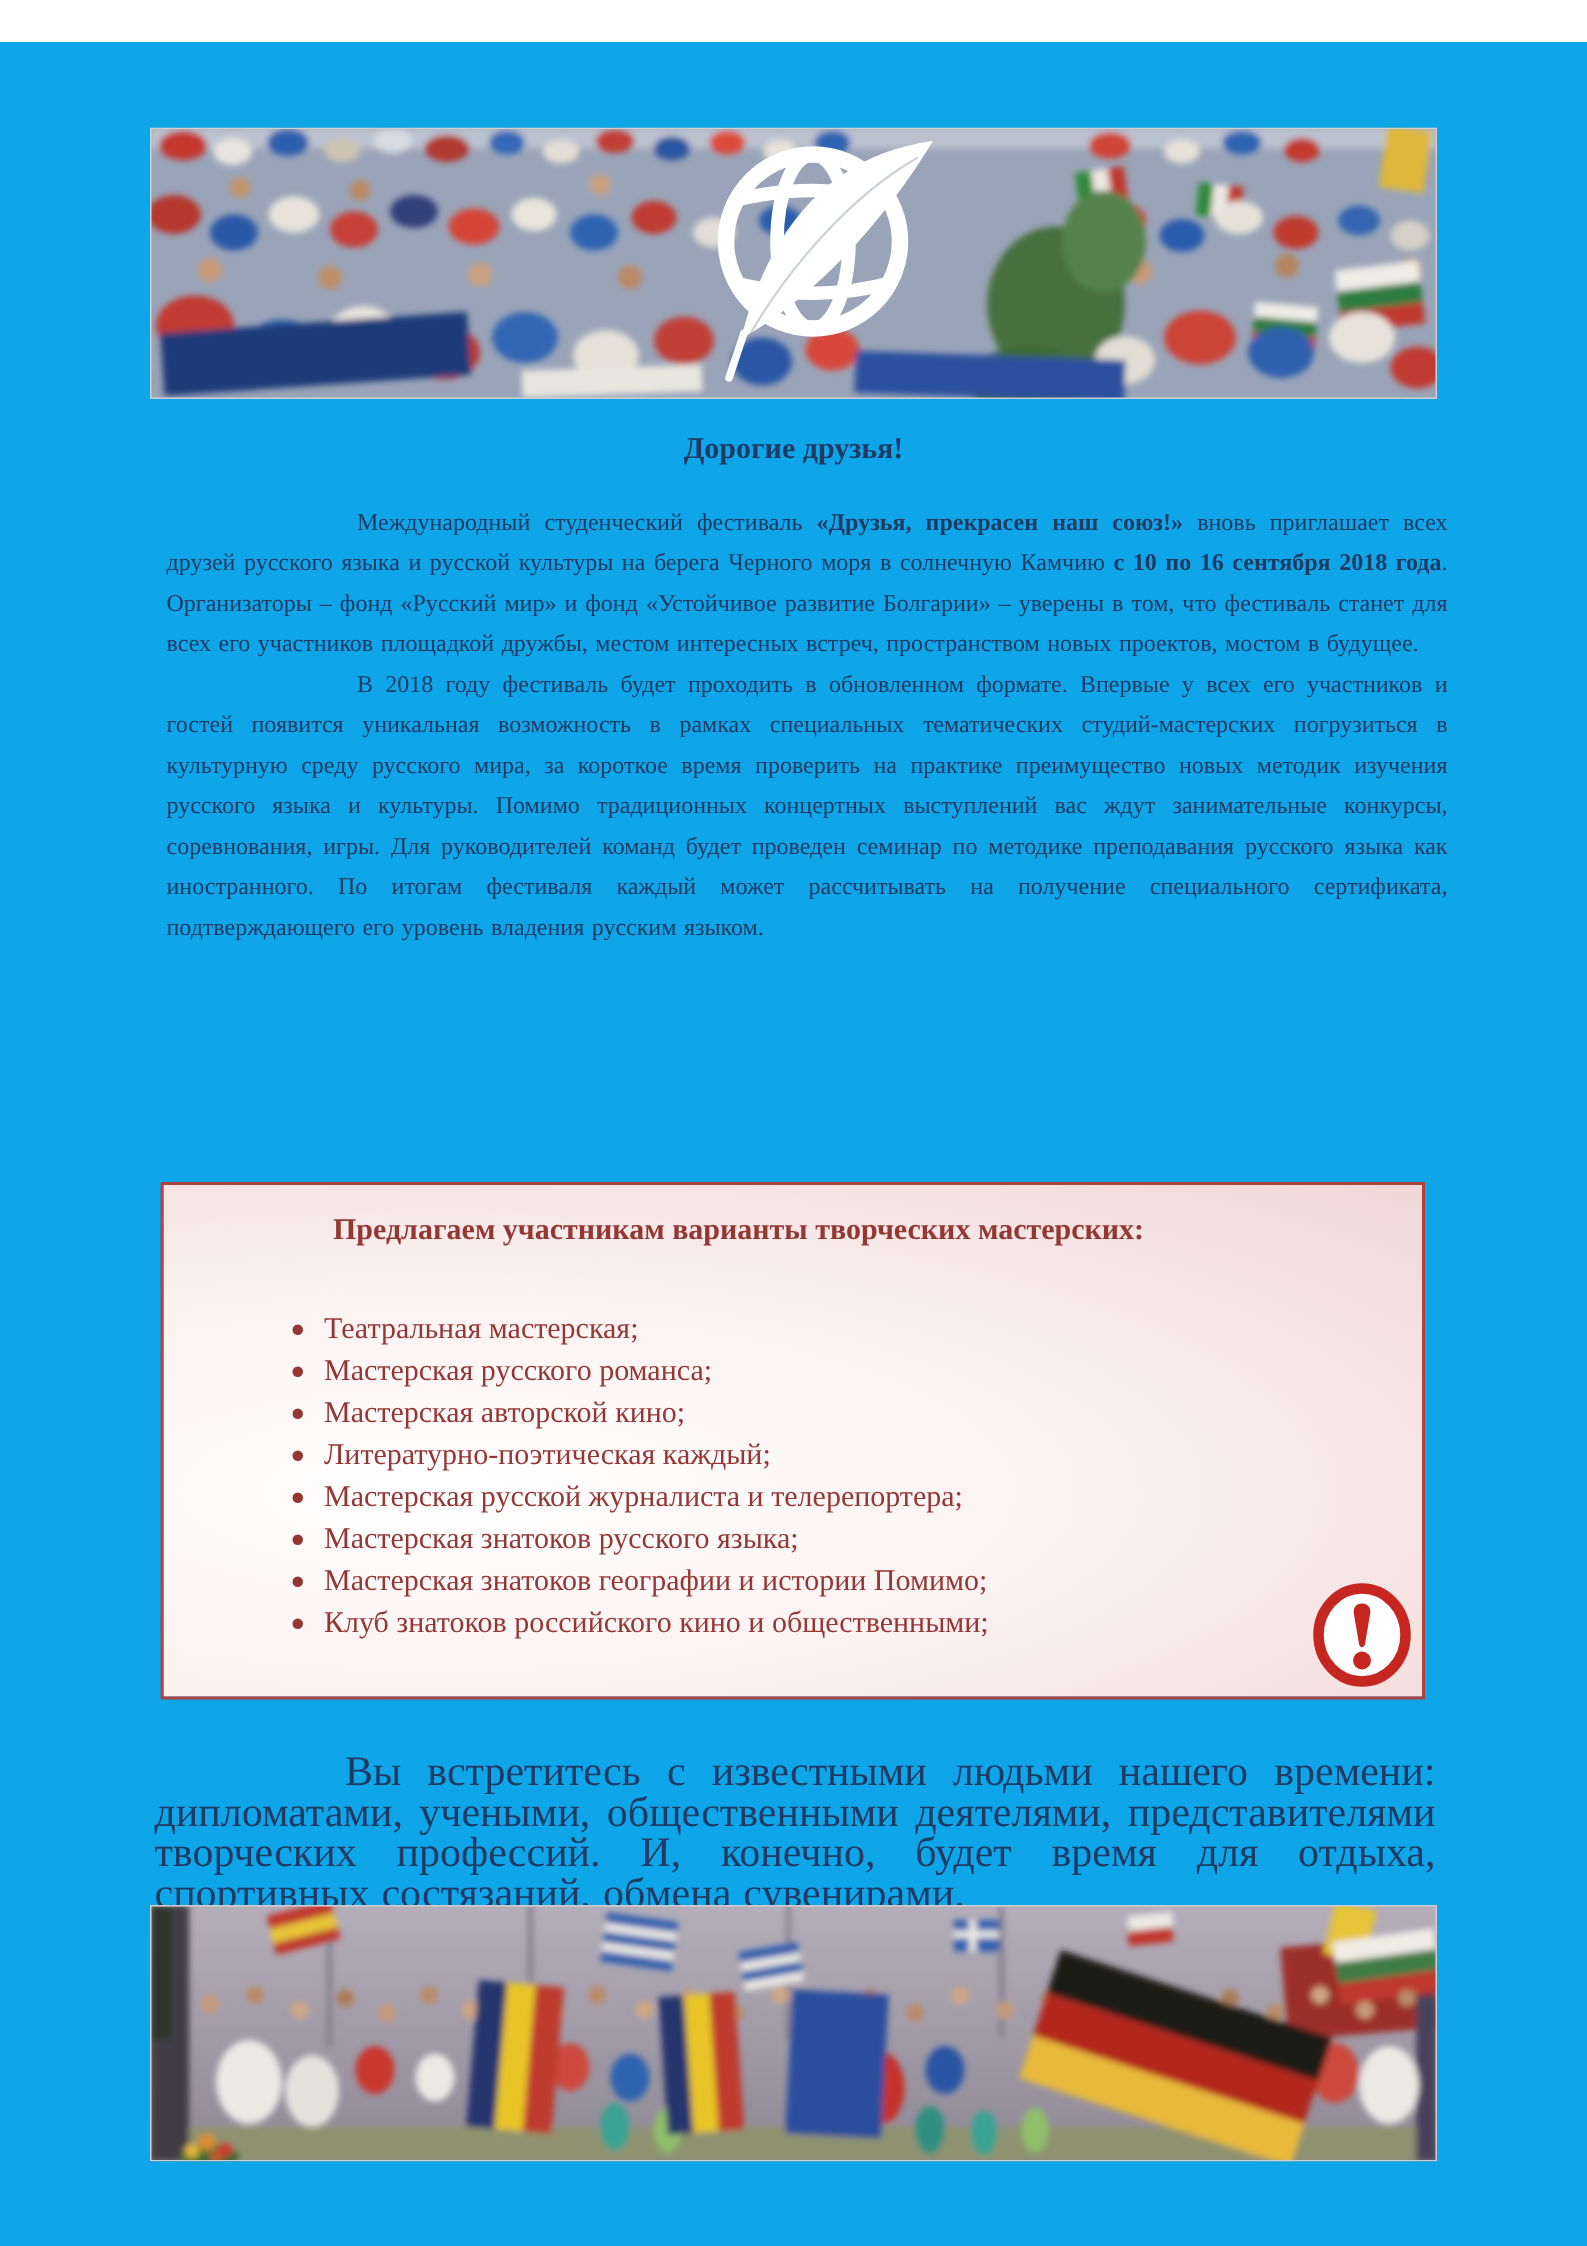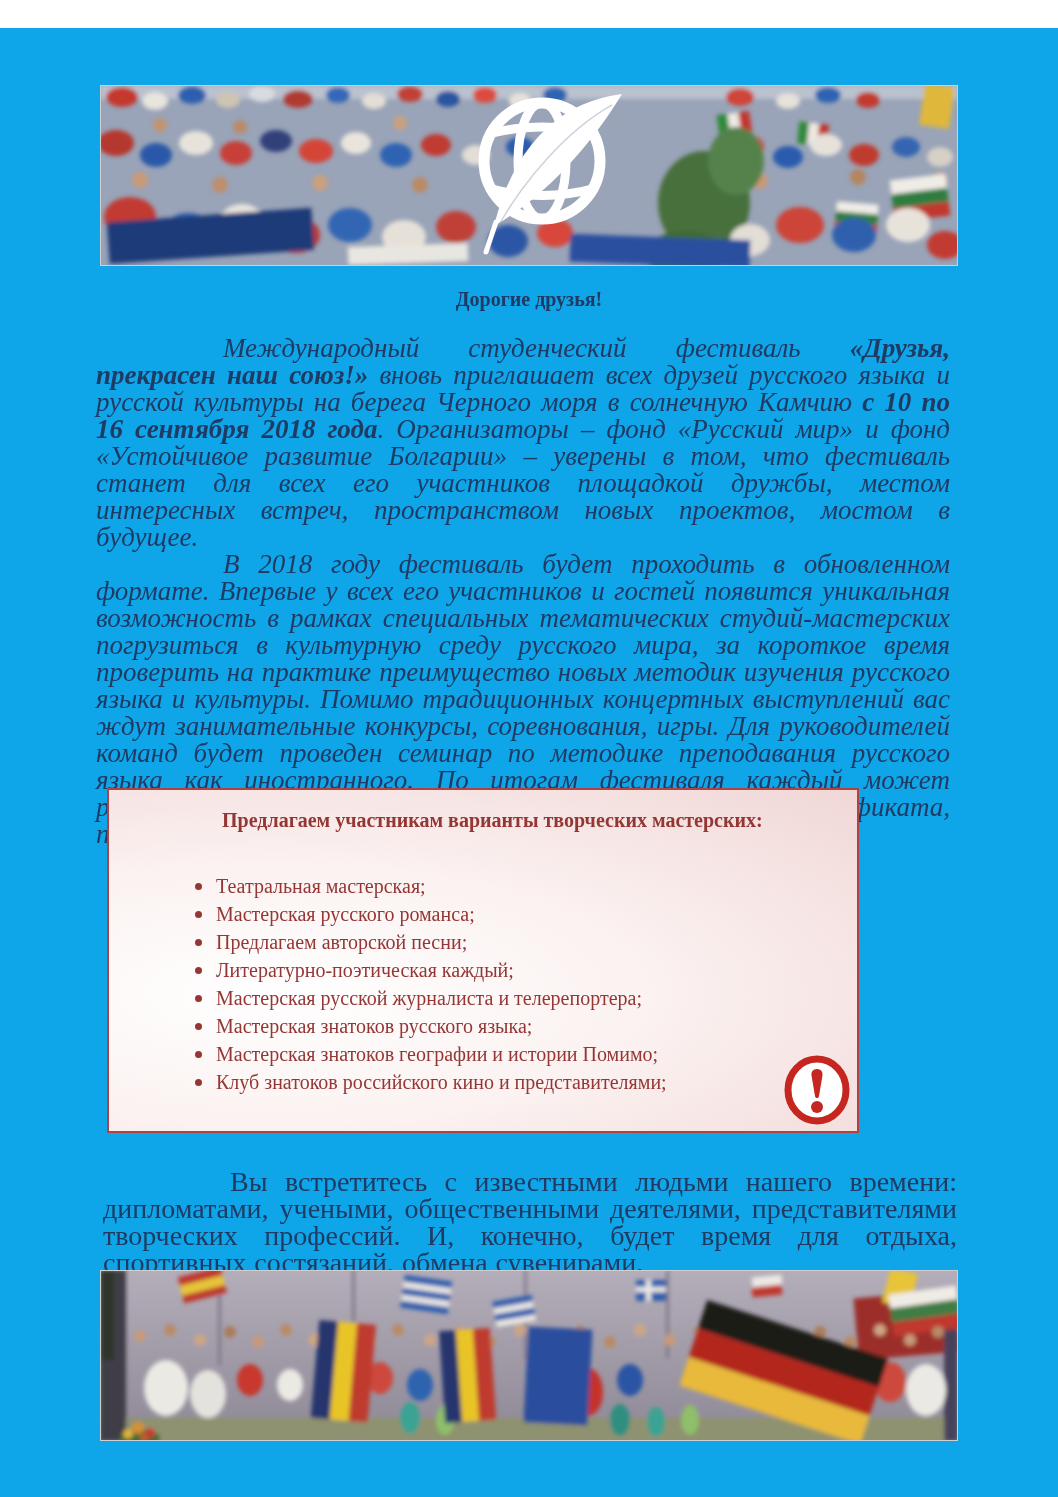--- a/index.html
+++ b/index.html
@@ -10,28 +10,28 @@
   .banner{position:absolute;left:100px;overflow:hidden;}
   .banner svg{display:block;}
   .banner.top{top:57px;width:858px;height:181px;}
   .banner.bottom{top:1242px;width:858px;height:171px;}
 
   .doc-title{
     position:absolute;left:100px;top:260px;width:858px;margin:0;
     text-align:center;font-size:20px;font-weight:bold;color:#1f3a63;
   }
   .text-block{
-    position:absolute;left:96px;top:307px;width:854px;
-    font-size:27px;line-height:27px;text-align:justify;word-spacing:1px;font-style:italic;
+    position:absolute;left:111px;top:307px;width:854px;
+    font-size:16px;line-height:27px;text-align:justify;word-spacing:1px;
   }
   .text-block p{margin:0;text-indent:127px;}
   .b{font-weight:bold;}
 
   .workshops-box{
-    position:absolute;left:107px;top:760px;width:752px;height:345px;
+    position:absolute;left:107px;top:760px;width:843px;height:345px;
     box-sizing:border-box;border:2px solid #b04341;
     background:radial-gradient(ellipse at 22% 60%, #ffffff 0%, #fbf2f1 45%, #f0d7d6 100%);
   }
   .box-heading{
     position:absolute;left:113px;top:19px;margin:0;
     font-size:20px;font-weight:bold;color:#943634;white-space:nowrap;
   }
   .workshop-list{
     position:absolute;left:81px;top:82px;margin:0;padding:0;list-style:none;
     color:#943634;font-size:20px;
@@ -177,26 +177,26 @@
   <div class="text-block">
     <p><span>Международный студенческий фестиваль </span><span class="b">«Друзья, прекрасен наш союз!»</span><span> вновь приглашает всех друзей русского языка и русской культуры на берега Черного моря в солнечную Камчию </span><span class="b">с 10 по 16 сентября 2018 года</span><span>. Организаторы – фонд «Русский мир» и фонд «Устойчивое развитие Болгарии» – уверены в том, что фестиваль станет для всех его участников площадкой дружбы, местом интересных встреч, пространством новых проектов, мостом в будущее.</span></p>
     <p>В 2018 году фестиваль будет проходить в обновленном формате. Впервые у всех его участников и гостей появится уникальная возможность в рамках специальных тематических студий-мастерских погрузиться в культурную среду русского мира, за короткое время проверить на практике преимущество новых методик изучения русского языка и культуры. Помимо традиционных концертных выступлений вас ждут занимательные конкурсы, соревнования, игры. Для руководителей команд будет проведен семинар по методике преподавания русского языка как иностранного. По итогам фестиваля каждый может рассчитывать на получение специального сертификата, подтверждающего его уровень владения русским языком.</p>
   </div>
 
   <section class="workshops-box">
     <h2 class="box-heading">Предлагаем участникам варианты творческих мастерских:</h2>
     <ul class="workshop-list">
       <li>Театральная мастерская;</li>
       <li>Мастерская русского романса;</li>
-      <li>Предлагаем авторской песни;</li>
+      <li>Мастерская авторской кино;</li>
       <li>Литературно-поэтическая каждый;</li>
       <li>Мастерская русской журналиста и телерепортера;</li>
       <li>Мастерская знатоков русского языка;</li>
       <li>Мастерская знатоков географии и истории Помимо;</li>
-      <li>Клуб знатоков российского кино и представителями;</li>
+      <li>Клуб знатоков российского кино и общественными;</li>
     </ul>
     <span class="alert-icon">
       <svg width="68" height="70" viewBox="0 0 68 70" xmlns="http://www.w3.org/2000/svg">
         <ellipse cx="34" cy="35" rx="29" ry="31" fill="#ffffff" stroke="#c5261f" stroke-width="7"></ellipse>
         <path d="M34,14 C38,14 40.2,17 39.4,21 L36,41 C35.6,43.8 32.4,43.8 32,41 L28.6,21 C27.8,17 30,14 34,14 Z" fill="#c5261f"></path>
         <circle cx="34" cy="52" r="6" fill="#c5261f"></circle>
       </svg>
     </span>
   </section>
 

